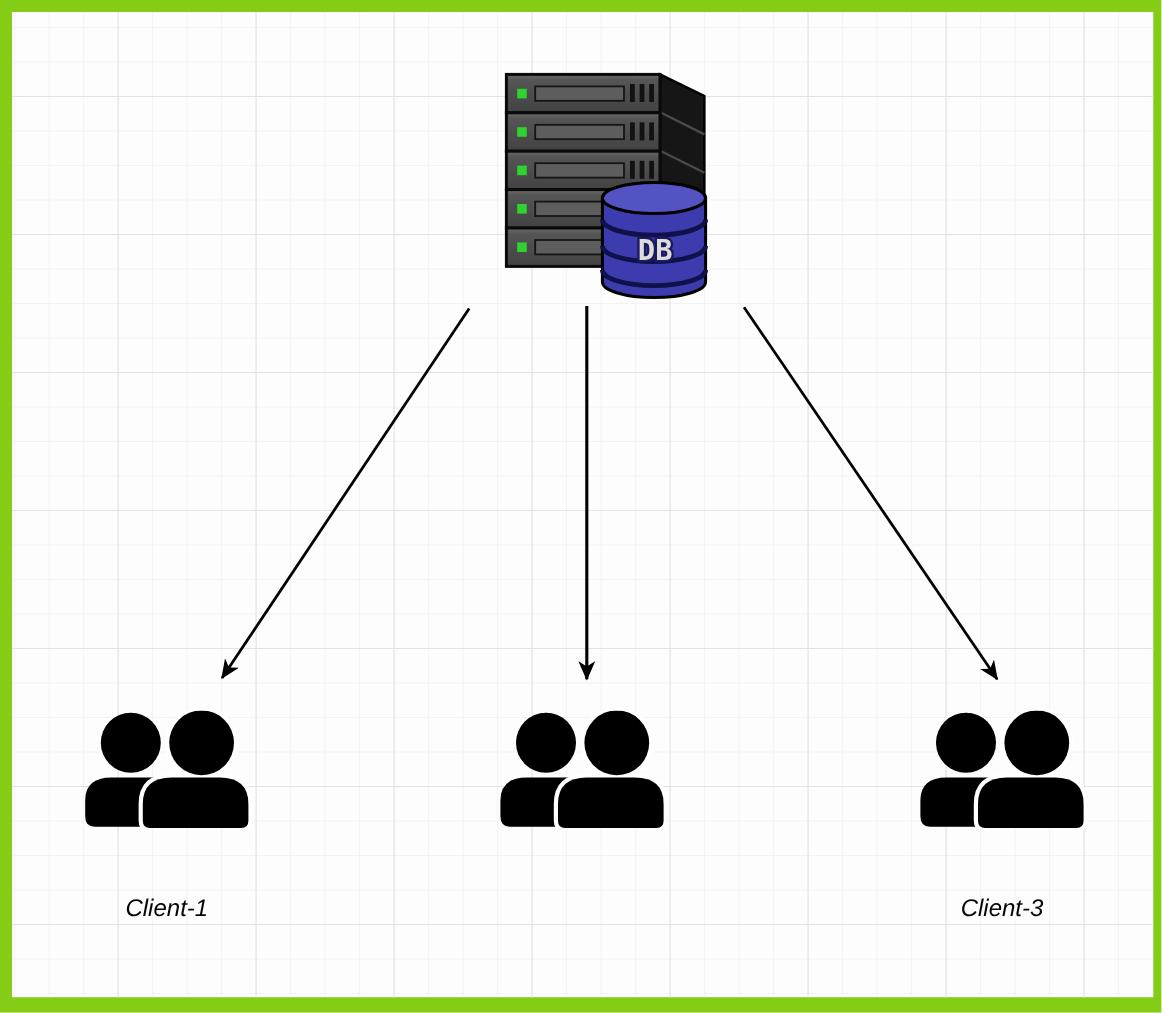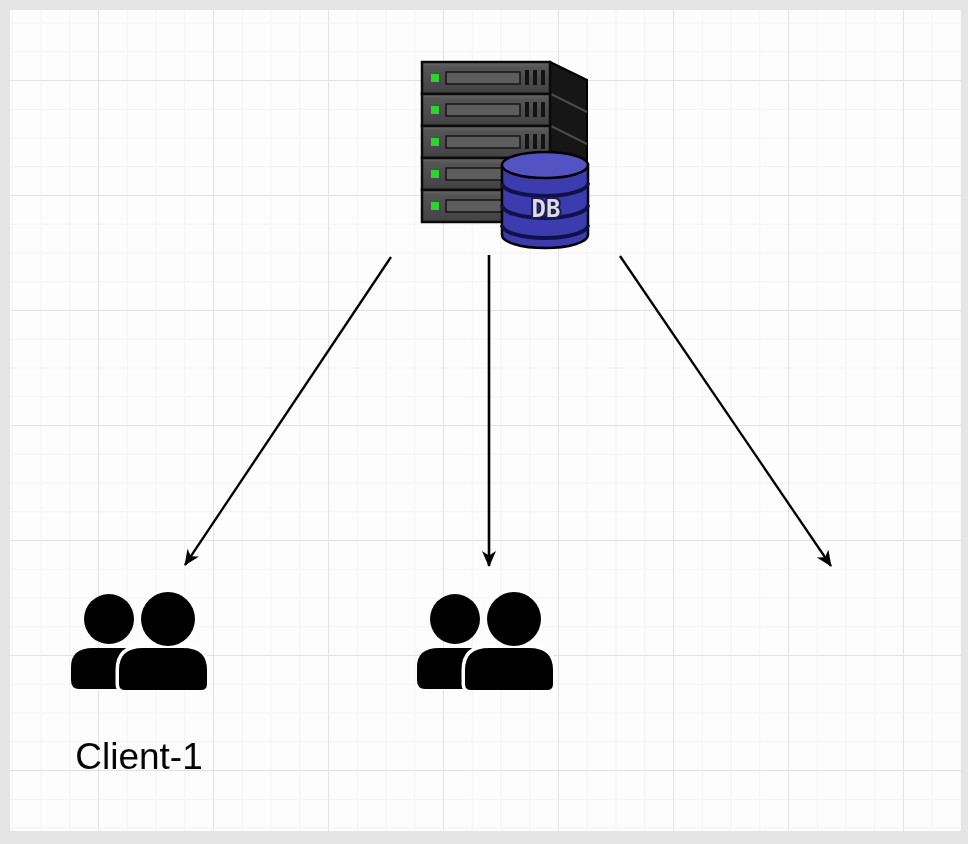--- a/index.html
+++ b/index.html
@@ -5,21 +5,21 @@
   html, body {
     margin: 0;
     padding: 0;
     background: #ffffff;
     font-family: "Liberation Sans", sans-serif;
   }
   .stage {
     position: relative;
     width: 968px;
     height: 844px;
-    background: #e5e5e5;
+    background: #84cc16;
     overflow: hidden;
   }
   
   .grid-canvas {
     position: absolute;
     top: 10px; left: 10px; right: 7px; bottom: 13px;
     background-color: #fdfdfd;
     background-image:
       linear-gradient(to right, #e2e2e2 1px, transparent 1px),
       linear-gradient(to bottom, #e2e2e2 1px, transparent 1px),
@@ -43,24 +43,25 @@
     width: 140px;
     top: 592px;
     text-align: center;
   }
   .client-node.c1 { left: 69px; }
   .client-node.c2 { left: 415px; }
   .client-node.c3 { left: 765px; }
   .client-icon { width: 140px; height: 98px; display: block; }
   .client-label {
     margin-top: 50px;
-    font-size: 37px;
+    font-size: 20px;
     line-height: 34px;
     color: #050505;
     white-space: nowrap;
+    font-style: italic;
   }
   .defs-hidden { position: absolute; width: 0; height: 0; overflow: hidden; }
 </style>
 </head>
 <body>
 
 <div class="stage">
 
   <div class="grid-canvas"></div>
 
@@ -174,14 +175,20 @@
       </svg>
     <div class="client-label">Client-1</div>
   </div>
 
   <div class="client-node c2">
     <svg class="client-icon">
         <use href="#users-symbol"></use>
       </svg>
   </div>
 
+  <div class="client-node c3">
+    <svg class="client-icon">
+        <use href="#users-symbol"></use>
+      </svg>
+    <div class="client-label">Client-3</div>
+  </div>
 
 </div>
 
 </body></html>

